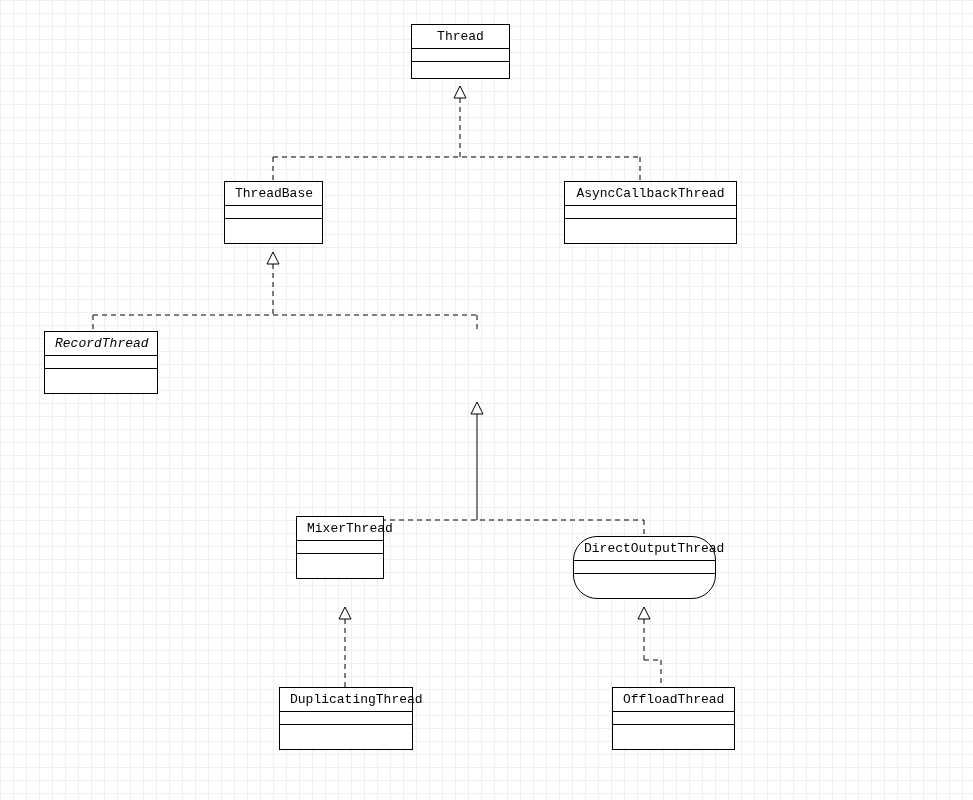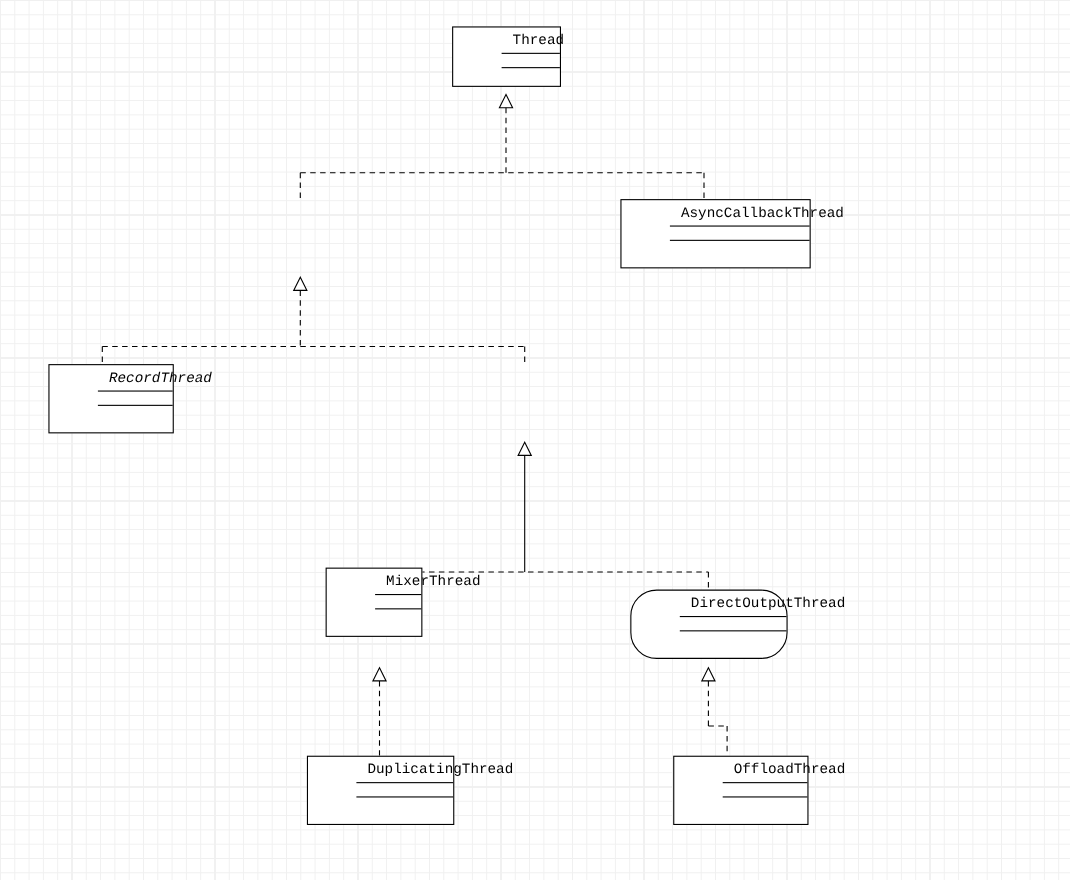--- a/index.html
+++ b/index.html
@@ -23,21 +23,20 @@
       linear-gradient(to bottom, #e4e4e4 1px, transparent 1px);
     background-size: 13px 13px, 13px 13px, 65px 65px, 65px 65px;
     background-position: 0 0, 0 0, 0 0, 0 0;
   }
   .class-box {
     position: absolute;
     background: #fff;
     border: 1px solid #000;
     box-sizing: border-box;
     text-align: center;
-    padding-left: 44px;
   }
   .class-name {
     padding: 4px 10px;
     border-bottom: 1px solid #000;
     white-space: nowrap;
   }
   .class-attrs {
     height: 12px;
     border-bottom: 1px solid #000;
   }
@@ -95,20 +94,25 @@
     <path class="dashed" d="M 644 660 L 661 660"></path>
     <path class="dashed" d="M 661 660 L 661 687"></path>
   </svg>
 
   <div class="class-box" style="left:411px; top:24px; width:99px;">
     <div class="class-name">Thread</div>
     <div class="class-attrs"></div>
     <div class="class-ops"></div>
   </div>
 
+  <div class="class-box" style="left:224px; top:181px; width:99px;">
+    <div class="class-name">ThreadBase</div>
+    <div class="class-attrs"></div>
+    <div class="class-ops" style="height:24px"></div>
+  </div>
 
   <div class="class-box" style="left:564px; top:181px; width:173px;">
     <div class="class-name">AsyncCallbackThread</div>
     <div class="class-attrs"></div>
     <div class="class-ops" style="height:24px"></div>
   </div>
 
   <div class="class-box" style="left:44px; top:331px; width:114px;font-style:italic;">
     <div class="class-name">RecordThread</div>
     <div class="class-attrs"></div>

